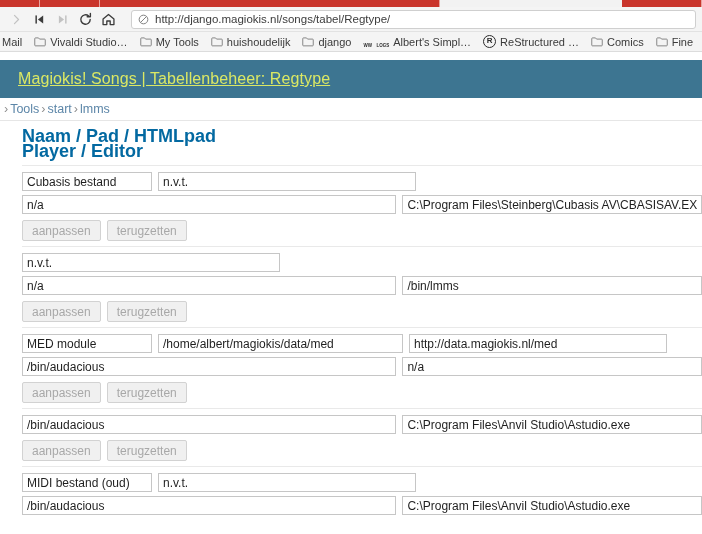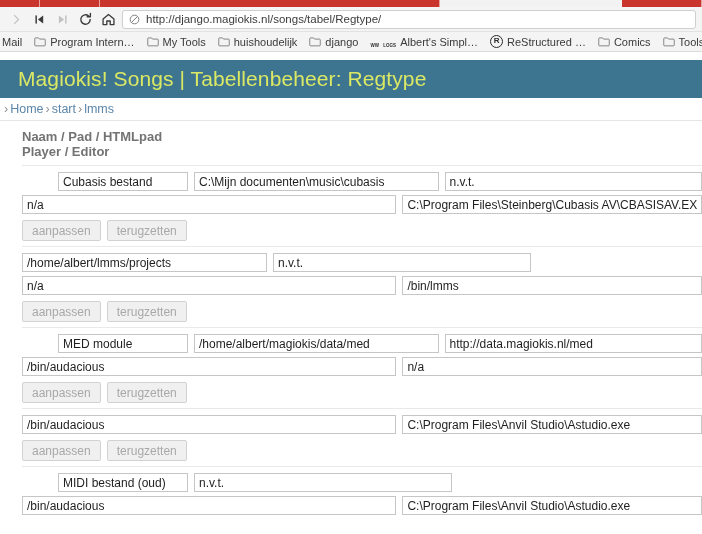--- a/index.html
+++ b/index.html
@@ -43,21 +43,21 @@
     display: flex; align-items: center; justify-content: center;
     color: #3b3b3b;
     flex: 0 0 auto;
   }
   .navbtn.disabled { color: #c2c2c2; }
   .navbtn svg { display:block; }
 
   .urlbar {
     flex: 1 1 auto;
     height: 19px;
-    margin-left: 1px;
+    margin-left: 10px;
     background: #ffffff;
     border: 1px solid #cfcfcf;
     border-radius: 3px;
     display: flex;
     align-items: center;
     padding: 0 6px;
     gap: 6px;
     overflow: hidden;
   }
   .url-sec-icon { flex: 0 0 auto; color:#7d7d7d; display:flex; }
@@ -121,46 +121,47 @@
 
   .banner {
     background: #3d7591;
     height: 38px;
     display: flex;
     align-items: center;
     padding-left: 18px;
   }
   .banner-title {
     color: #dbe864;
-    font-size: 21px;
+    font-size: 16px;
     font-weight: normal;
     letter-spacing: 0.1px;
     white-space: nowrap;
+    text-decoration: underline;
   }
 
   .breadcrumb {
     padding: 4px 0 4px 2px;
     font-size: 12.5px;
     color: #8d8d8d;
     white-space: nowrap;
   }
   .crumb { color: #5c86a8; }
   .sep { color: #8d8d8d; padding: 0 2px; }
 
   .table-wrap {
     border-top: 1px solid #e6e6e6;
     padding-left: 22px;
     overflow: hidden;
   }
 
   .col-head {
     padding: 8px 0 6px 0;
-    font-size: 13px;
+    font-size: 18px;
     font-weight: bold;
-    color: #737373;
+    color: #0369a1;
     line-height: 15px;
   }
 
   .rec {
     border-top: 1px solid #e9e9e9;
     padding: 6px 0 5px 0;
   }
   .rec:first-of-type { border-top: 1px solid #e9e9e9; }
 
   .rowline {
@@ -173,21 +174,21 @@
     font-family: "Liberation Sans", sans-serif;
     font-size: 12px;
     color: #1f1f1f;
     height: 19px;
     padding: 1px 4px;
     border: 1px solid #c6c6c6;
     background: #ffffff;
     border-radius: 0;
     outline: none;
   }
-  .f-naam   { width: 130px; margin-left: 36px; }
+  .f-naam   { width: 130px; }
   .f-pad    { width: 245px; }
   .f-html   { width: 258px; }
   .f-player { width: 375px; }
   .f-editor { width: 300px; }
 
   .btnrow { display: flex; gap: 6px; padding-top: 2px; }
   button {
     font-family: "Liberation Sans", sans-serif;
     font-size: 12px;
     color: #a8a8a8;
@@ -255,21 +256,21 @@
   <div class="bookmarks">
     <div class="bm" style="padding-left:0">
       <span class="bm-label">Mail</span>
     </div>
     <div class="bm">
       <span class="bm-ico">
           <svg width="12" height="11" viewBox="0 0 16 14">
             <path d="M1 3.2a1 1 0 0 1 1-1h4l1.4 1.6H14a1 1 0 0 1 1 1v7a1 1 0 0 1-1 1H2a1 1 0 0 1-1-1z" fill="none" stroke="#7a7a7a" stroke-width="1.2"></path>
           </svg>
         </span>
-      <span class="bm-label">Program Intern…</span>
+      <span class="bm-label">Vivaldi Studio…</span>
     </div>
     <div class="bm">
       <span class="bm-ico">
           <svg width="12" height="11" viewBox="0 0 16 14">
             <path d="M1 3.2a1 1 0 0 1 1-1h4l1.4 1.6H14a1 1 0 0 1 1 1v7a1 1 0 0 1-1 1H2a1 1 0 0 1-1-1z" fill="none" stroke="#7a7a7a" stroke-width="1.2"></path>
           </svg>
         </span>
       <span class="bm-label">My Tools</span>
     </div>
     <div class="bm">
@@ -310,62 +311,60 @@
           </svg>
         </span>
       <span class="bm-label">Comics</span>
     </div>
     <div class="bm">
       <span class="bm-ico">
           <svg width="12" height="11" viewBox="0 0 16 14">
             <path d="M1 3.2a1 1 0 0 1 1-1h4l1.4 1.6H14a1 1 0 0 1 1 1v7a1 1 0 0 1-1 1H2a1 1 0 0 1-1-1z" fill="none" stroke="#7a7a7a" stroke-width="1.2"></path>
           </svg>
         </span>
-      <span class="bm-label">Tools</span>
+      <span class="bm-label">Fine</span>
     </div>
 
   </div>
 
   <div class="page">
     <div class="page-gap"></div>
 
     <div class="banner">
       <span class="banner-title">Magiokis! Songs | Tabellenbeheer: Regtype</span>
     </div>
 
     <div class="breadcrumb">
-      <span class="sep">›</span><a class="crumb" href="#" style="text-decoration:none">Home</a><span class="sep">›</span><a class="crumb" href="#" style="text-decoration:none">start</a><span class="sep">›</span><a class="crumb" href="#" style="text-decoration:none">lmms</a>
+      <span class="sep">›</span><a class="crumb" href="#" style="text-decoration:none">Tools</a><span class="sep">›</span><a class="crumb" href="#" style="text-decoration:none">start</a><span class="sep">›</span><a class="crumb" href="#" style="text-decoration:none">lmms</a>
     </div>
 
     <div class="table-wrap">
 
       <div class="col-head">
         <div>Naam / Pad / HTMLpad</div>
         <div>Player / Editor</div>
       </div>
 
       <div class="rec">
         <div class="rowline">
           <input type="text" class="f-naam" value="Cubasis bestand" style="">
-          <input type="text" class="f-pad" value="C:\Mijn documenten\music\cubasis" style="">
           <input type="text" class="f-html" value="n.v.t." style="">
         </div>
         <div class="rowline">
           <input type="text" class="f-player" value="n/a" style="">
           <input type="text" class="f-editor" value="C:\Program Files\Steinberg\Cubasis AV\CBASISAV.EXE" style="">
         </div>
         <div class="btnrow">
           <button>aanpassen</button>
           <button>terugzetten</button>
         </div>
       </div>
 
       <div class="rec">
         <div class="rowline">
-          <input type="text" class="f-pad" value="/home/albert/lmms/projects" style="">
           <input type="text" class="f-html" value="n.v.t." style="">
         </div>
         <div class="rowline">
           <input type="text" class="f-player" value="n/a" style="">
           <input type="text" class="f-editor" value="/bin/lmms" style="">
         </div>
         <div class="btnrow">
           <button>aanpassen</button>
           <button>terugzetten</button>
         </div>

